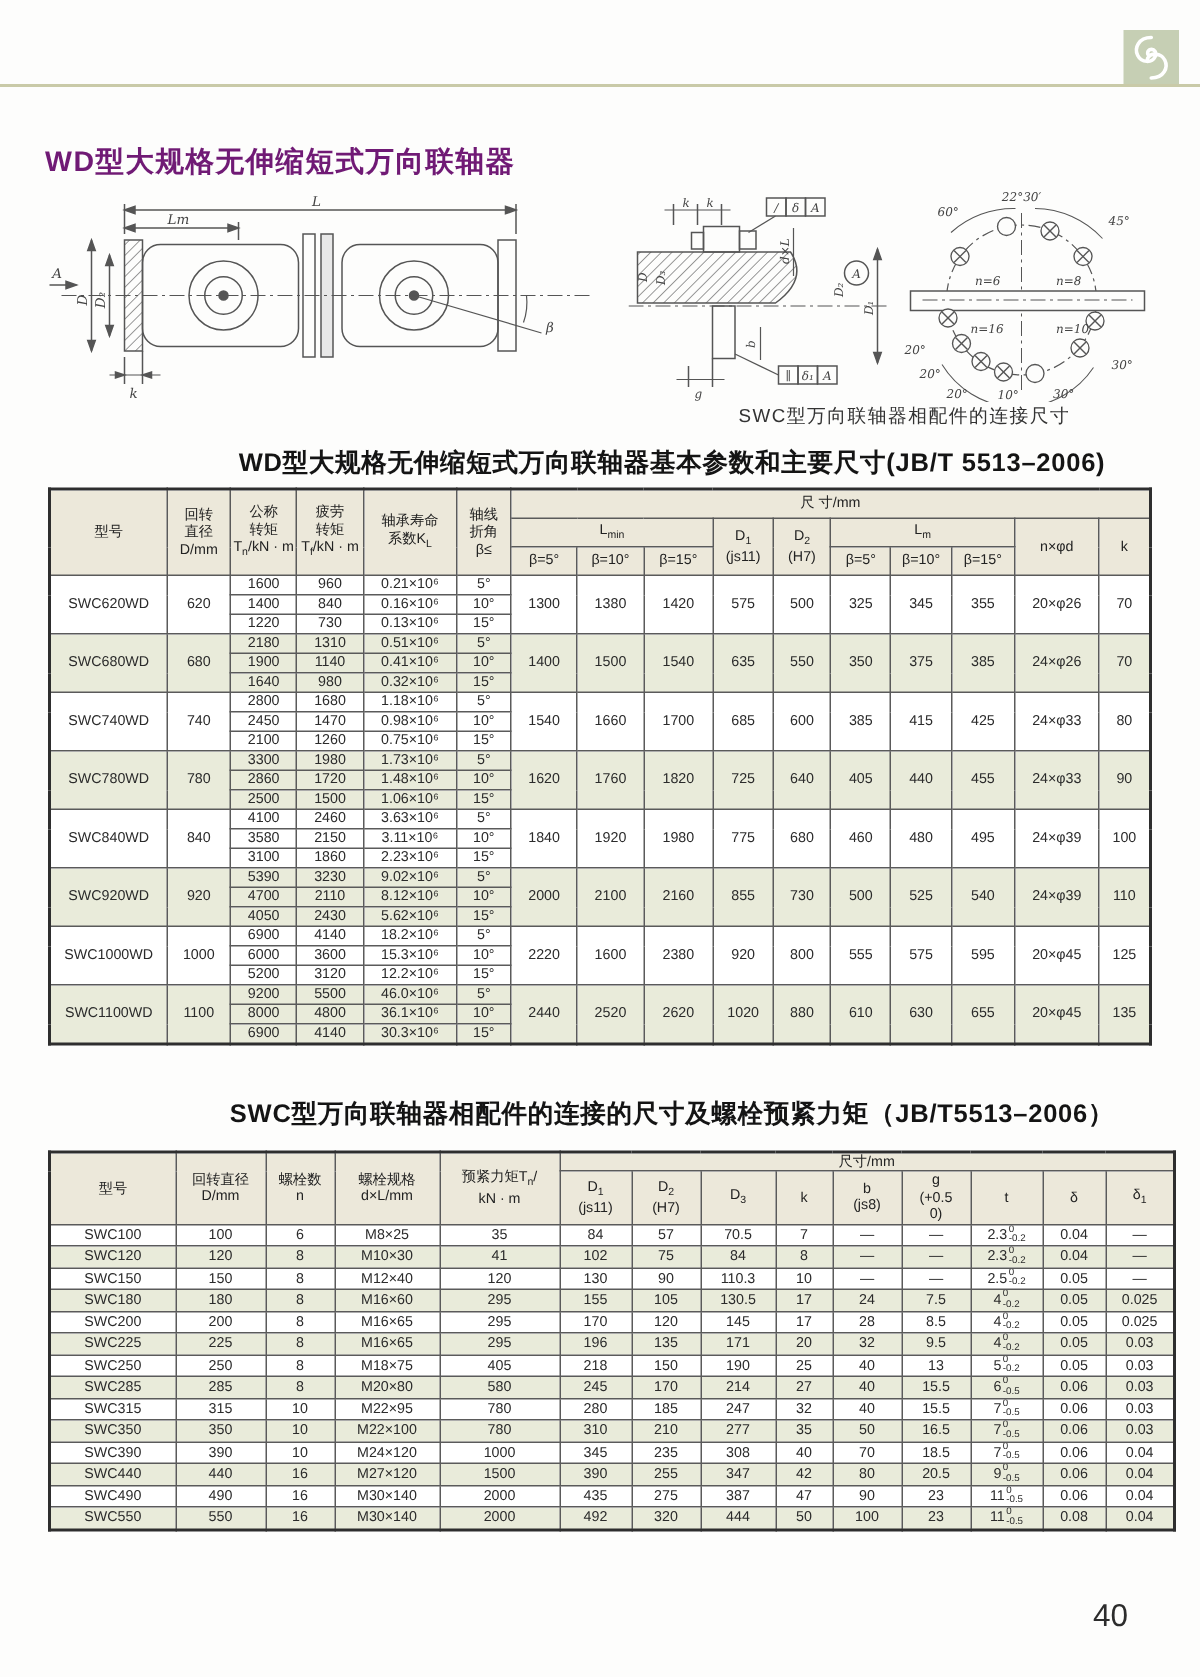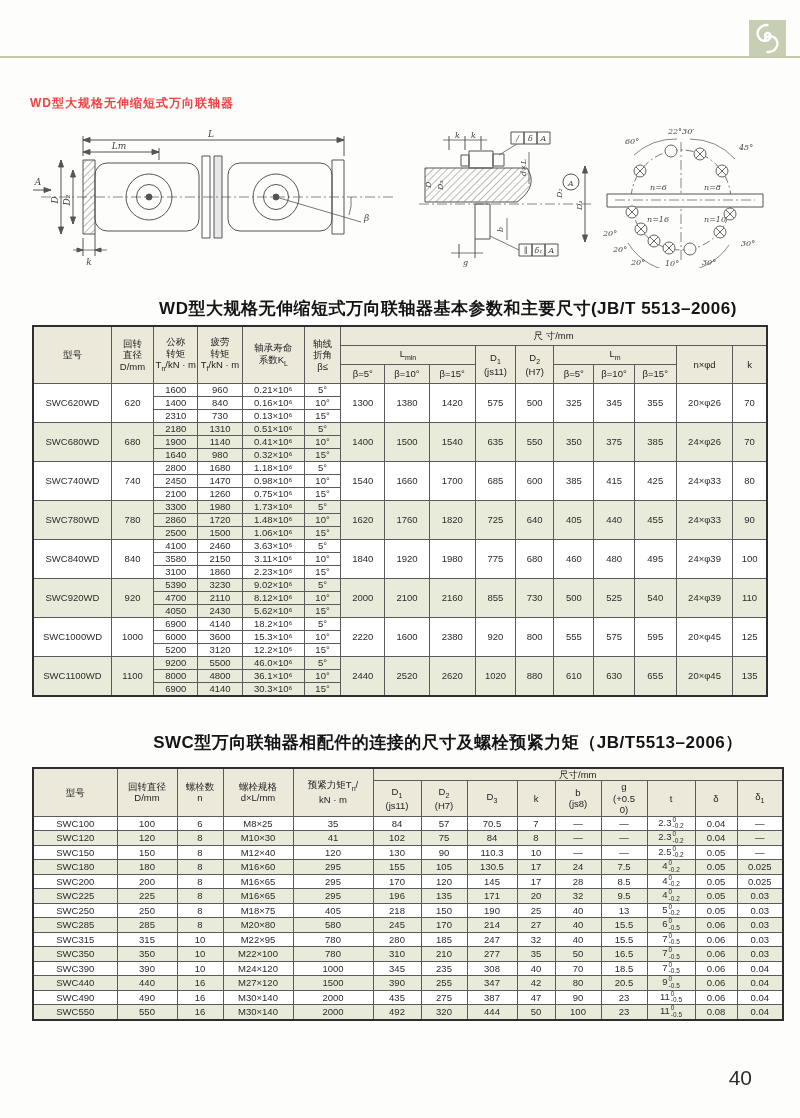--- a/index.html
+++ b/index.html
@@ -6,21 +6,21 @@
   body{
     width:800px;height:1118px;position:relative;background:#fdfdfc;
     font-family:"Liberation Sans","DejaVu Sans",sans-serif;color:#222;overflow:hidden;
   }
   
   .topbar{position:absolute;top:0;left:0;width:800px;height:58px;}
   .slogan{position:absolute;top:28px;left:15px;font-size:13px;font-weight:bold;color:#3d3d3d;letter-spacing:1.5px;}
   .logo{position:absolute;top:20px;right:14px;width:37px;height:37px;background:#c6cfb4;display:flex;align-items:center;justify-content:center;}
   .toprule{position:absolute;top:56px;left:0;width:800px;border-top:2px solid #c9caa8;}
   
-  .sec-title{position:absolute;top:95px;left:30px;font-size:12px;font-weight:bold;color:#ef4444;letter-spacing:1px;}
+  .sec-title{position:absolute;top:95px;left:30px;font-size:19px;font-weight:bold;color:#701a75;letter-spacing:1px;}
   
   .drawings{position:absolute;top:126px;left:18px;width:770px;height:168px;display:flex;}
   .draw-block{display:flex;flex-direction:column;align-items:center;}
   .draw-block.left{width:400px;}
   .draw-block.right{width:370px;}
   .draw-caption{font-size:12.5px;color:#333;margin-top:1px;letter-spacing:1px;}
   svg text{font-family:"DejaVu Serif","Liberation Serif",serif;font-style:italic;fill:#444;}
   svg .ann{font-size:9px;}
   svg .sm{font-size:8px;}
   svg line,svg path,svg rect,svg circle{vector-effect:non-scaling-stroke;}
@@ -240,20 +240,21 @@
       <text class="sm" x="285" y="64">n=8</text>
       <text class="sm" x="228" y="96">n=16</text>
       <text class="sm" x="285" y="96">n=10</text>
       <text class="sm" x="184" y="110">20°</text>
       <text class="sm" x="194" y="126">20°</text>
       <text class="sm" x="212" y="139">20°</text>
       <text class="sm" x="246" y="140">10°</text>
       <text class="sm" x="283" y="139">30°</text>
       <text class="sm" x="322" y="120">30°</text>
     </svg>
+    <div class="draw-caption">SWC型万向联轴器相配件的连接尺寸</div>
   </div>
 </div>
 
 <div class="tbl-title" id="t1-title">WD型大规格无伸缩短式万向联轴器基本参数和主要尺寸(JB/T 5513–2006)</div>
 <table class="datatable" id="table1">
     <colgroup>
       <col style="width: 78px;">
       <col style="width: 42px;">
       <col style="width: 44px;">
       <col style="width: 44px;">
@@ -316,21 +317,21 @@
         <td rowspan="3">20×φ26</td>
         <td rowspan="3">70</td>
       </tr>
       <tr>
         <td>1400</td>
         <td>840</td>
         <td>0.16×10⁶</td>
         <td>10°</td>
       </tr>
       <tr>
-        <td>2310</td>
+        <td>1220</td>
         <td>730</td>
         <td>0.13×10⁶</td>
         <td>15°</td>
       </tr>
       <tr class="gstart shade">
         <td rowspan="3">SWC680WD</td>
         <td rowspan="3">680</td>
         <td>2180</td>
         <td>1310</td>
         <td>0.51×10⁶</td>

